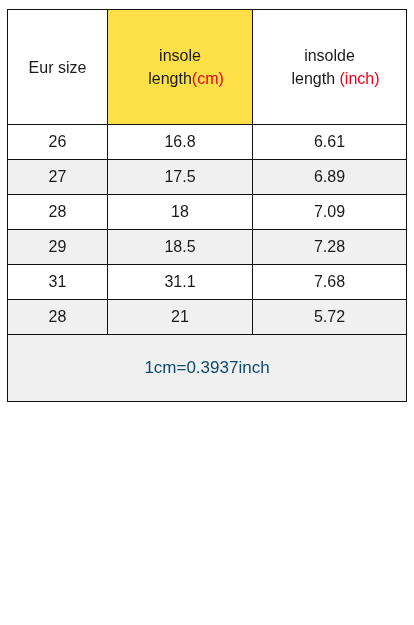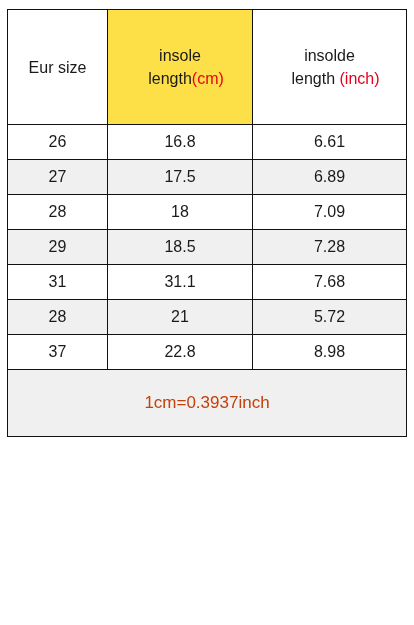--- a/index.html
+++ b/index.html
@@ -72,21 +72,21 @@
     background: #f0f0f0;
     margin-top: 39px;
   }
 
   
   tfoot td.note {
     height: 66px;
     background: #f0f0f0;
     font-size: 17px;
     line-height: 20px;
-    color: #c2410c;
+    color: #0c4a6e;
   }
 </style>
 </head>
 <body>
 
 <div class="sheet">
 
   <table class="size-table">
     <colgroup>
       <col class="c-eur">
@@ -135,25 +135,20 @@
         <tr>
           <td>31</td>
           <td>31.1</td>
           <td>7.68</td>
         </tr>
         <tr class="shaded">
           <td>28</td>
           <td>21</td>
           <td>5.72</td>
         </tr>
-        <tr>
-          <td>37</td>
-          <td>22.8</td>
-          <td>8.98</td>
-        </tr>
       </tbody>
 
     <tfoot>
       <tr>
         <td class="note" colspan="3">1cm=0.3937inch</td>
       </tr>
     </tfoot>
   </table>
 
 </div>

